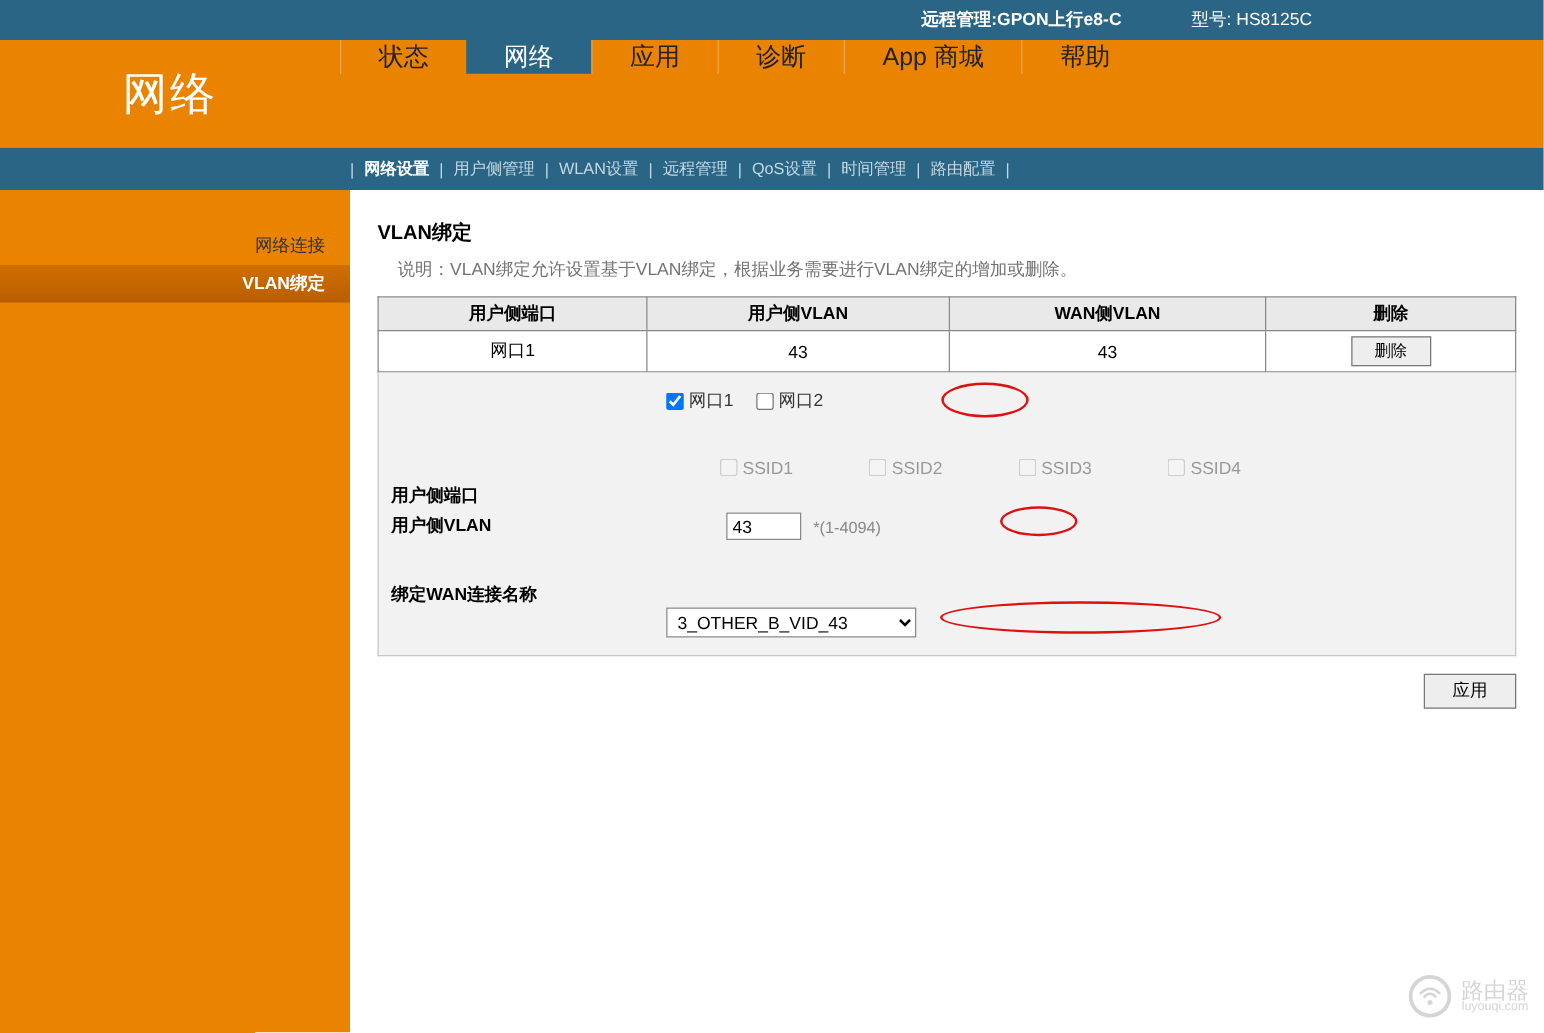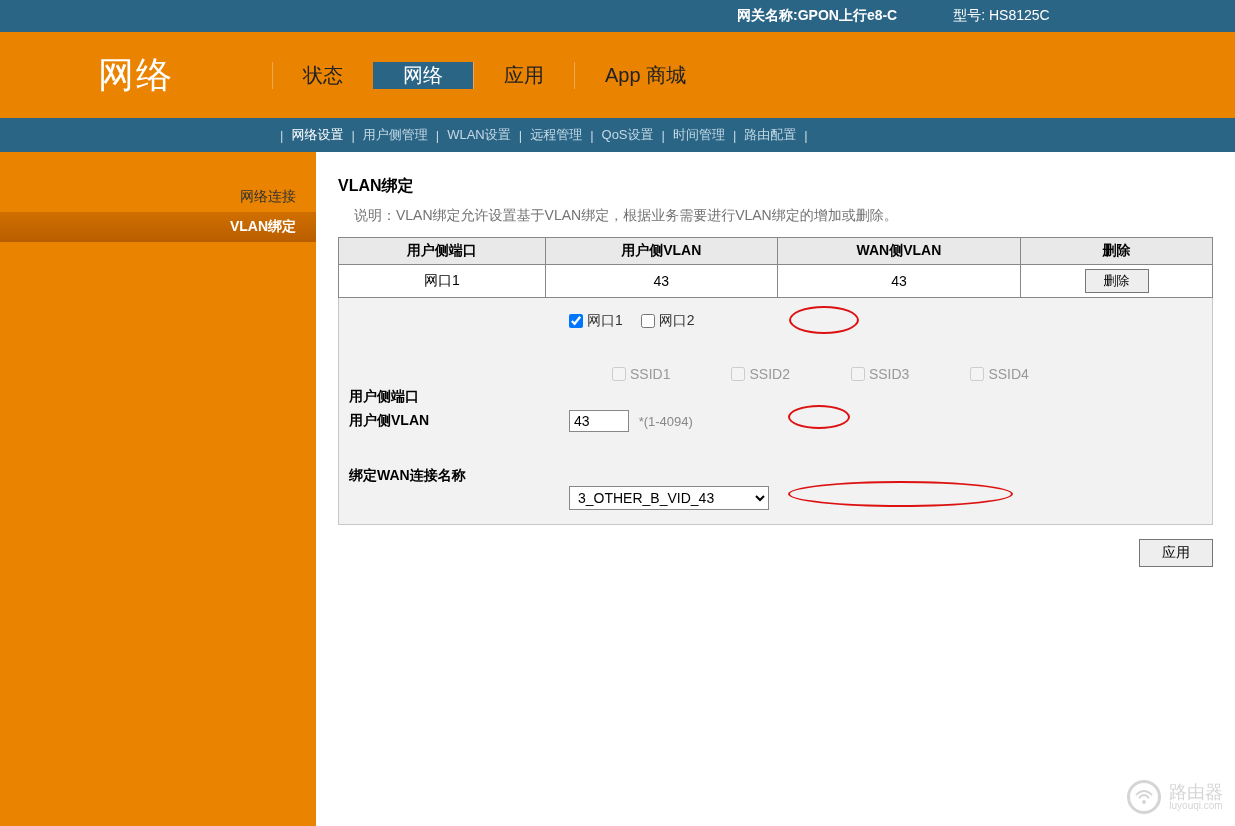--- a/index.html
+++ b/index.html
@@ -34,21 +34,21 @@
       display: flex;
       align-items: center;
       justify-content: center;
       font-size: 36px;
       letter-spacing: 2px;
       font-family: "SimSun", serif;
     }
     .tabs {
       display: flex;
       flex: 1;
-      align-items: center;
+      align-items: flex-start;
     }
     .tab {
       flex: 0 0 auto;
       display: flex;
       align-items: center;
       justify-content: center;
       padding: 0 30px;
       color: #222;
       font-size: 20px;
       font-weight: 500;
@@ -64,27 +64,27 @@
       height: 34px;
       background: #2a6586;
       color: #c5d9e4;
       display: flex;
       align-items: center;
       padding-left: 272px;
       font-size: 13px;
     }
     .sub-nav .sep { color: #c5d9e4; margin: 0 8px; }
     .sub-nav .item { cursor: pointer; }
-    .sub-nav .item.active { color: #fff; font-weight: normal; }
+    .sub-nav .item.active { color: #fff; font-weight: bold; }
     .body-area {
       display: flex;
       height: calc(100% - 32px - 86px - 34px);
     }
     .sidebar {
-      width: 316px;
+      width: 280px;
       background: #e98300;
       padding-top: 30px;
     }
     .side-item {
       color: #333;
       text-align: right;
       padding: 6px 20px;
       font-size: 14px;
       cursor: pointer;
     }
@@ -211,31 +211,33 @@
       display: flex; align-items: center; justify-content: center;
       font-size: 18px;
     }
     .watermark .wm-text { line-height: 1; }
     .watermark .wm-sub { font-size: 10px; display: block; color:#d5d5d5; }
   </style>
 </head>
 <body>
 
 <div class="top-bar">
-  <span class="gw-name">网关名称:GPON上行e8-C</span>
+  <span class="gw-name">远程管理:GPON上行e8-C</span>
   <span class="model">型号: HS8125C</span>
 </div>
 
 <div class="header">
   <div class="logo">网络</div>
   <div class="tabs">
     <div class="tab">状态</div>
     <div class="tab active">网络</div>
     <div class="tab">应用</div>
+    <div class="tab">诊断</div>
     <div class="tab">App 商城</div>
+    <div class="tab">帮助</div>
   </div>
 </div>
 
 <div class="sub-nav">
   <span class="sep">|</span>
   <span class="item active">网络设置</span>
   <span class="sep">|</span>
   <span class="item">用户侧管理</span>
   <span class="sep">|</span>
   <span class="item">WLAN设置</span>
@@ -312,21 +314,21 @@
             <label>
                 <input type="checkbox" disabled="" style="">
                 <span>SSID4</span>
               </label>
           </div>
         </div>
       </div>
 
       <div class="form-row">
         <div class="form-label">用户侧VLAN</div>
-        <div style="position:relative;">
+        <div style="position:relative;margin-left:48px;">
           <div class="circle c2"></div>
           <input class="txt-input" type="text" value="43" style="">
           <span class="hint">*(1-4094)</span>
         </div>
       </div>
 
       <div class="form-row" style="margin-bottom:0;">
         <div class="form-label">绑定WAN连接名称</div>
         <div style="position:relative;margin-top:44px;">
           <div class="circle c3"></div>

